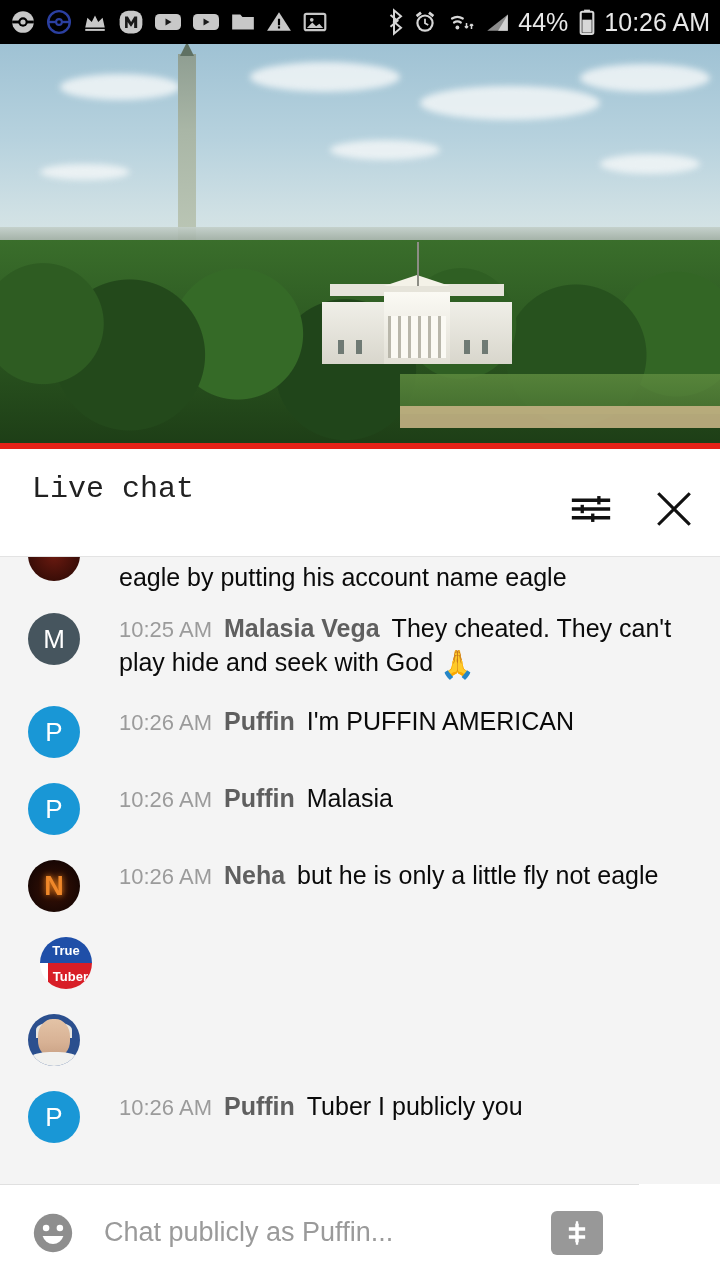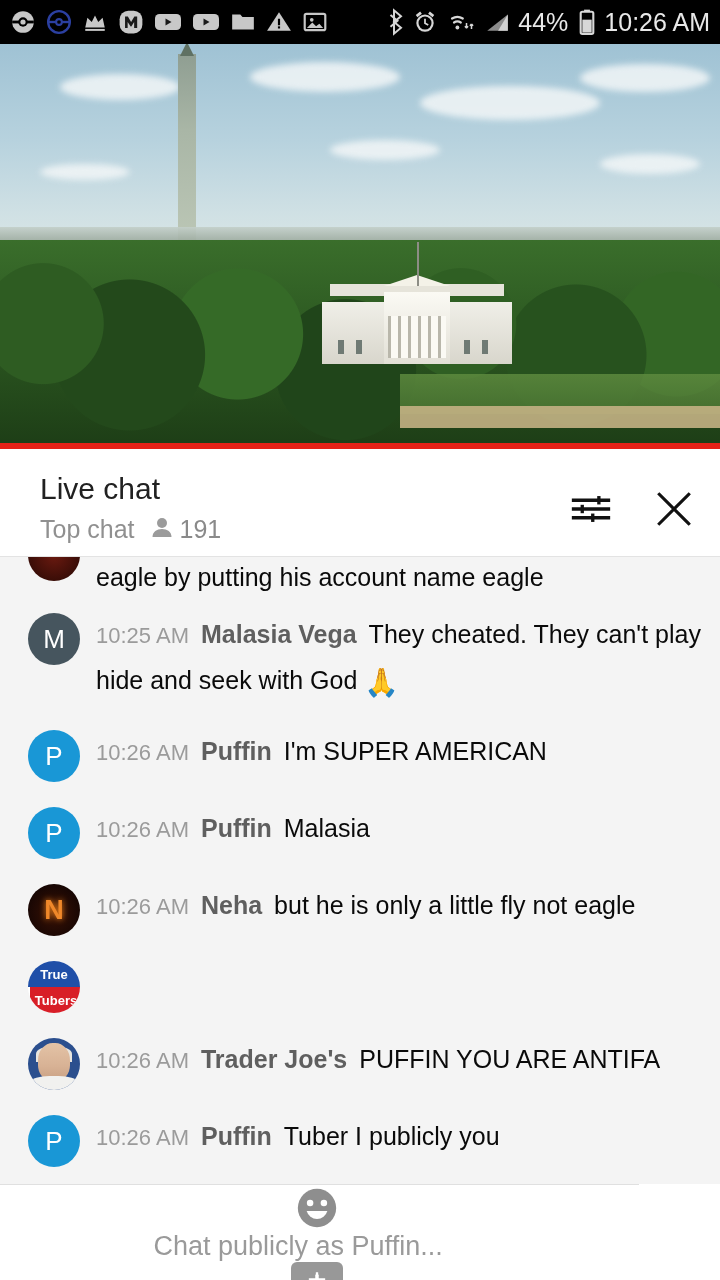--- a/index.html
+++ b/index.html
@@ -114,22 +114,23 @@
     position: absolute; bottom: 0; left: 0; width: 720px; height: 6px;
     background: #e62117;
   }
 
   
   .chat-header {
     position: absolute; top: 449px; left: 0;
     width: 720px; height: 107px;
     background: #ffffff;
     display: flex; align-items: flex-start;
-    padding: 22px 24px 0 40px;
+    padding: 22px 24px 0 32px;
     z-index: 5;
+    font-family: Liberation Mono, monospace;
   }
   .chat-title-block { display: flex; flex-direction: column; }
   .chat-title {
     font-size: 30px; color: #212121; font-weight: 400; line-height: 36px;
   }
   .chat-sub-row { display: flex; align-items: center; margin-top: 8px; gap: 16px; }
   .chat-sub {
     font-size: 25px; color: #909090; font-weight: 400;
   }
   .viewers { display: flex; align-items: center; gap: 7px; }
@@ -144,40 +145,41 @@
   .chat-list {
     position: absolute; top: 556px; left: 0;
     width: 720px; height: 628px;
     background: #f4f4f4;
     overflow: hidden;
     border-top: 1px solid #e3e3e3;
   }
   .chat-row {
     display: flex; align-items: flex-start;
     padding: 11px 18px 11px 28px;
+    gap: 23px;
   }
   .avatar {
     flex: 0 0 auto;
     width: 52px; height: 52px; border-radius: 50%;
     margin-right: 16px; margin-top: 3px;
     display: flex; align-items: center; justify-content: center;
     font-size: 26px; color: #ffffff; overflow: hidden; position: relative;
   }
   .av-m { background: #46555e; }
   .av-p { background: #1997d6; }
   .av-n { background: radial-gradient(circle at 50% 55%, #3a1206 0%, #170603 72%, #0a0302 100%); }
   .av-n span { color: #f0882a; font-weight: 700; font-size: 27px; text-shadow: 0 0 6px #ff8c1a; }
-  .av-tt { background: #ffffff; }
+  .av-tt { background: #ffffff; margin-left: 12px; }
   .av-tt .tt-top {
     position: absolute; top: 0; left: 0; width: 100%; height: 50%;
     background: #1f4fa8; display: flex; align-items: center; justify-content: center;
     color: #fff; font-size: 13px; font-weight: 700;
   }
   .av-tt .tt-bot {
-    position: absolute; bottom: 0; left: 2px; width: 100%; height: 50%;
+    position: absolute; bottom: 0; left: 8px; width: 100%; height: 50%;
     background: #d81e27; display: flex; align-items: center; justify-content: center;
     color: #fff; font-size: 13px; font-weight: 700;
   }
   .av-photo {
     background: #2b4f8e;
   }
   .av-photo .face {
     position: absolute; left: 50%; top: 46%; transform: translate(-50%,-50%);
     width: 32px; height: 38px; border-radius: 46% 46% 42% 42%;
     background: linear-gradient(to bottom, #e3c3a6 0%, #d8b295 60%, #c9a184 100%);
@@ -187,41 +189,40 @@
     width: 36px; height: 16px; border-radius: 50% 50% 0 0;
     background: #e8e6e0;
   }
   .av-photo .shirt {
     position: absolute; bottom: 0; left: 50%; transform: translateX(-50%);
     width: 46px; height: 14px; background: #f1f1ef; border-radius: 40% 40% 0 0;
   }
   .av-dark-red { background: radial-gradient(circle at 50% 50%, #6b1a10 0%, #3a0d07 70%, #1b0603 100%); }
 
   .msg-body {
-    flex: 1 1 auto; font-size: 25px; line-height: 44px; color: #0d0d0d;
+    flex: 1 1 auto; font-size: 25px; line-height: 32px; color: #0d0d0d;
     word-wrap: break-word; padding-top: 2px;
   }
   .msg-time { color: #9b9b9b; font-size: 22px; margin-right: 12px; }
   .msg-author { color: #5f5f5f; font-weight: 700; margin-right: 12px; }
   .msg-text { color: #0a0a0a; }
   .emoji { font-size: 28px; vertical-align: -3px; }
 
   .chat-row.partial { padding-top: 0; height: 42px; align-items: flex-start; }
   .chat-row.partial .avatar { margin-top: -28px; }
   .chat-row.partial .msg-body { line-height: 40px; padding-top: 0; }
 
   
   .input-bar {
     position: absolute; bottom: 0; left: 0;
     width: 639px; height: 96px;
     background: #ffffff;
     border-top: 1px solid #e0e0e0;
     display: flex; align-items: center;
     padding: 0 36px 0 30px;
-    flex-direction: column;
   }
   .emoji-btn { flex: 0 0 auto; display: flex; align-items: center; }
   .chat-input {
     flex: 1 1 auto; border: none; outline: none; background: transparent;
     font-size: 27px; color: #9a9a9a; padding-left: 28px;
     font-family: "Liberation Sans", sans-serif;
   }
   .chat-input::placeholder { color: #9a9a9a; }
   .superchat-btn {
     flex: 0 0 auto; width: 52px; height: 44px; border-radius: 6px;
@@ -359,32 +360,20 @@
     <div class="wh-win" style="left:142px;"></div>
     <div class="wh-win" style="left:160px;"></div>
     <div class="flagpole"></div>
   </div>
   <div class="video-progress"></div>
 </div>
 
 <div class="chat-header">
   <div class="chat-title-block">
     <div class="chat-title">Live chat</div>
-    <div class="chat-sub-row">
-      <span class="chat-sub">Top chat</span>
-      <span class="viewers">
-        <span>
-          <svg width="22" height="24" viewBox="0 0 22 24">
-              <circle cx="11" cy="7" r="5" fill="#9b9b9b"></circle>
-              <path d="M1.5 21c0-5.2 4.3-8 9.5-8s9.5 2.8 9.5 8z" fill="#9b9b9b"></path>
-            </svg>
-        </span>
-        <span class="viewer-count">191</span>
-      </span>
-    </div>
   </div>
   <div class="header-actions">
     <span class="hdr-btn">
       <svg width="42" height="42" viewBox="0 0 24 24">
         <path d="M2 7h20M2 12h20M2 17h20" stroke="#111" stroke-width="1.9" stroke-linecap="square"></path>
         <path d="M16.5 4.6v4.8" stroke="#111" stroke-width="1.9"></path>
         <path d="M7 9.6v4.8" stroke="#111" stroke-width="1.9"></path>
         <path d="M13 14.6v4.8" stroke="#111" stroke-width="1.9"></path>
       </svg>
     </span>
@@ -404,21 +393,21 @@
     <div class="chat-row">
       <div class="avatar av-m">
         <span>M</span>
       </div>
       <div class="msg-body"><span class="msg-time">10:25 AM</span><span class="msg-author">Malasia Vega</span><span class="msg-text">They cheated. They can't play hide and seek with God </span><span class="emoji">🙏</span></div>
     </div>
     <div class="chat-row">
       <div class="avatar av-p">
         <span>P</span>
       </div>
-      <div class="msg-body"><span class="msg-time">10:26 AM</span><span class="msg-author">Puffin</span><span class="msg-text">I'm SUPER AMERICAN</span></div>
+      <div class="msg-body"><span class="msg-time">10:26 AM</span><span class="msg-author">Puffin</span><span class="msg-text">I'm PUFFIN AMERICAN</span></div>
     </div>
     <div class="chat-row">
       <div class="avatar av-p">
         <span>P</span>
       </div>
       <div class="msg-body"><span class="msg-time">10:26 AM</span><span class="msg-author">Puffin</span><span class="msg-text">Malasia</span></div>
     </div>
     <div class="chat-row">
       <div class="avatar av-n">
         <span>N</span>
@@ -430,21 +419,20 @@
         <div class="tt-top">True</div>
         <div class="tt-bot">Tubers</div>
       </div>
     </div>
     <div class="chat-row">
       <div class="avatar av-photo">
         <div class="hair"></div>
         <div class="face"></div>
         <div class="shirt"></div>
       </div>
-      <div class="msg-body"><span class="msg-time">10:26 AM</span><span class="msg-author">Trader Joe's</span><span class="msg-text">PUFFIN YOU ARE ANTIFA</span></div>
     </div>
     <div class="chat-row">
       <div class="avatar av-p">
         <span>P</span>
       </div>
       <div class="msg-body"><span class="msg-time">10:26 AM</span><span class="msg-author">Puffin</span><span class="msg-text">Tuber I publicly you</span></div>
     </div>
   </div>
 
 <div class="input-bar">

